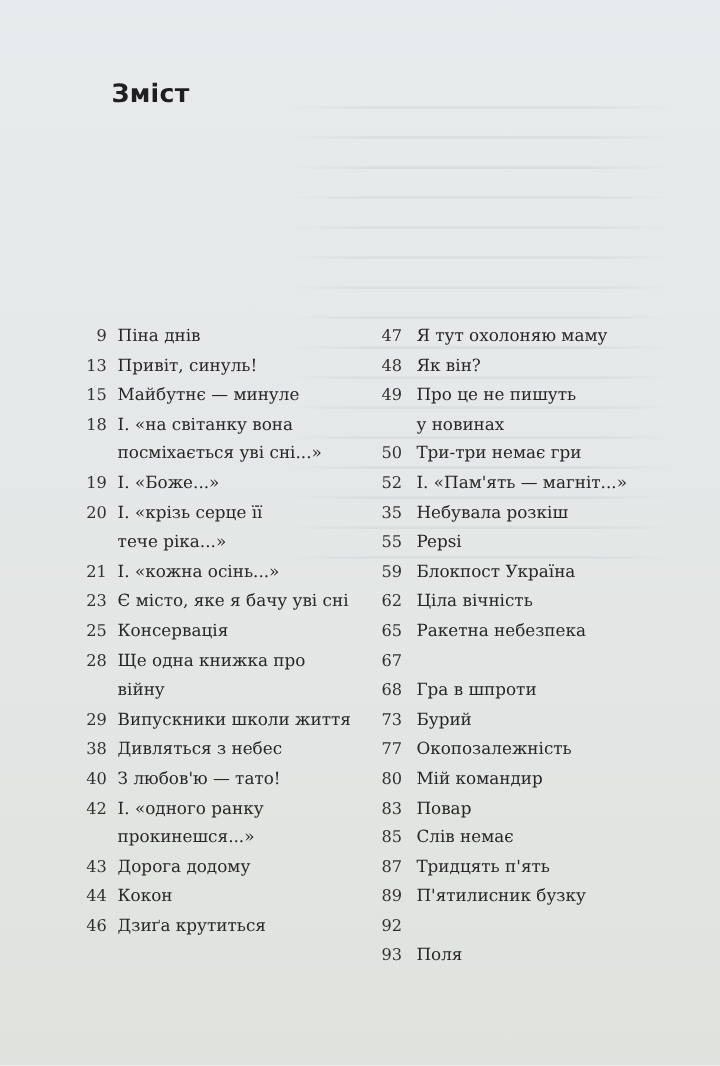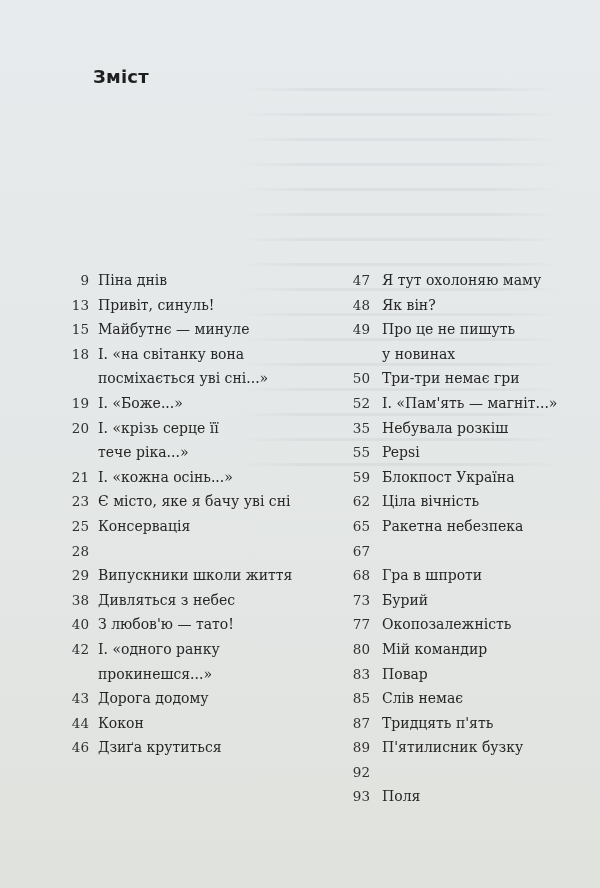--- a/index.html
+++ b/index.html
@@ -17,38 +17,38 @@
       position: absolute; right: 40px; top: 70px; width: 320px; height: 400px;
       opacity: 0.07; pointer-events: none;
       background:
         repeating-linear-gradient(180deg, transparent 0 18px, #6a7078 18px 21px, transparent 21px 25px);
       -webkit-mask-image: linear-gradient(90deg, transparent 0%, #000 20%, #000 80%, transparent 100%);
               mask-image: linear-gradient(90deg, transparent 0%, #000 20%, #000 80%, transparent 100%);
     }
     .title {
       position: absolute; left: 93px; top: 66px;
       font-family: "DejaVu Sans", "Liberation Sans", sans-serif;
-      font-weight: bold; font-size: 18px; color: #1f1f1f;
+      font-weight: bold; font-size: 21px; color: #1f1f1f;
       letter-spacing: 0.2px;
     }
     .col {
       position: absolute; top: 268px; list-style: none;
     }
     .col.left { left: 52px; width: 260px; }
     .col.right { left: 310px; width: 250px; }
     .entry {
       display: flex; align-items: flex-start;
       font-size: 14px; line-height: 24.6px;
     }
     .num {
       flex: 0 0 auto; text-align: right; color: #303030;
       font-size: 13.5px;
     }
     .col.left .num { width: 37px; margin-right: 9px; }
-    .col.right .num { width: 25px; margin-right: 12px; margin-left: 35px; }
+    .col.right .num { width: 25px; margin-right: 12px; }
     .name { flex: 1 1 auto; color: #262626; white-space: pre-line; }
   </style>
 </head>
 <body>
 
 <div class="page">
   <div class="bleed"></div>
 
   <h1 class="title">Зміст</h1>
 
@@ -86,20 +86,22 @@
     <li class="entry">
         <span class="num">23</span>
         <span class="name">Є місто, яке я бачу уві сні</span>
       </li>
     <li class="entry">
         <span class="num">25</span>
         <span class="name">Консервація</span>
       </li>
     <li class="entry">
         <span class="num">28</span>
+        <span class="name">Ще одна книжка про
+війну</span>
       </li>
     <li class="entry">
         <span class="num">29</span>
         <span class="name">Випускники школи життя</span>
       </li>
     <li class="entry">
         <span class="num">38</span>
         <span class="name">Дивляться з небес</span>
       </li>
     <li class="entry">

